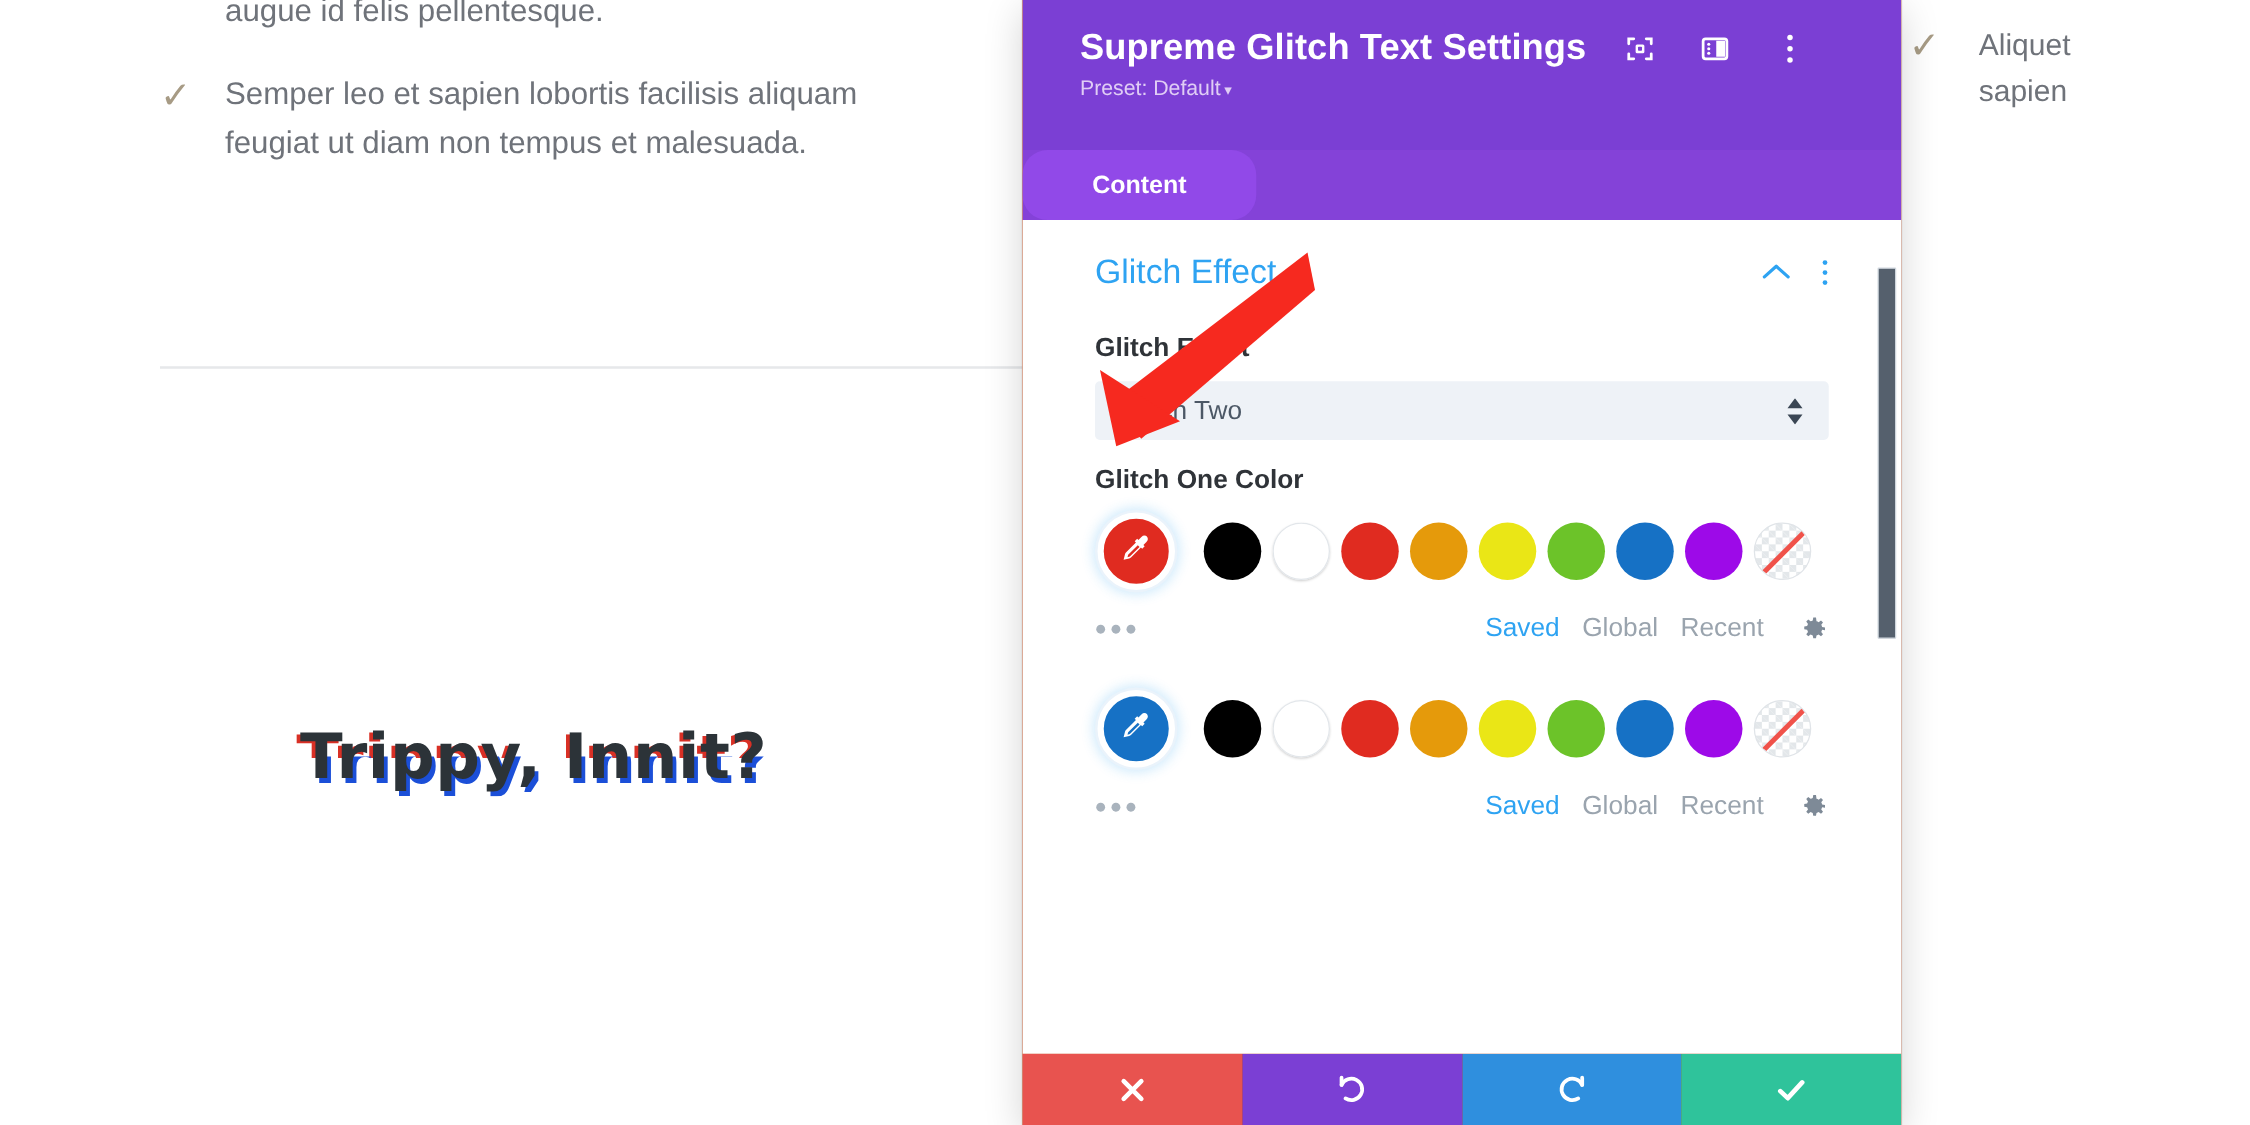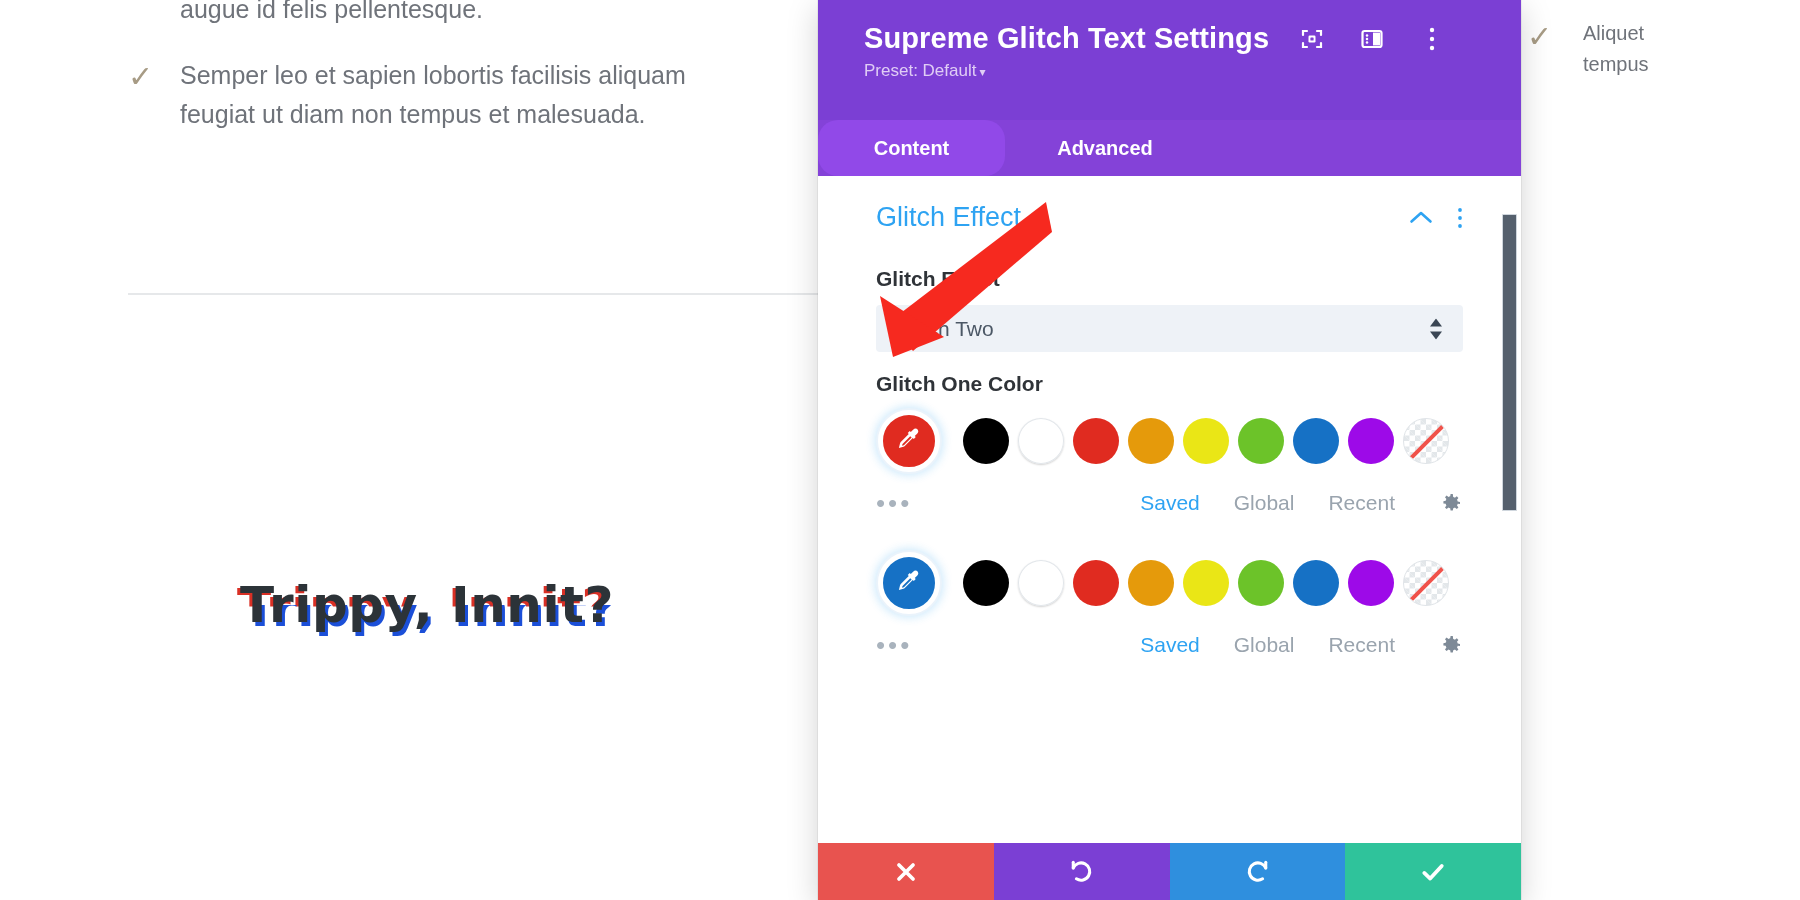--- a/index.html
+++ b/index.html
@@ -70,21 +70,21 @@
   .glitch-layer.red  { color:#d93025; transform: translate(-3px, 2px); clip-path: polygon(0 0,100% 0,100% 48%,0 48%); }
   .glitch-layer.blue { color:#1b4fd8; transform: translate(3px, 4px);  clip-path: polygon(0 42%,100% 42%,100% 100%,0 100%); }
   .glitch-layer.main { color:#2c3338; }
 
   .right-col {
     position:absolute; left:1527px; top:0px;
     width: 273px; height: 900px; background:#ffffff;
   }
   .right-row { display:flex; align-items:flex-start; padding-top:18px; }
   .right-check { width:56px; flex:0 0 56px; color:#a79b85; font-size:30px; line-height:1.28; }
-  .right-text { color:#6f737a; font-size:20px; line-height:1.55; }
+  .right-text { color:#6f737a; font-size:24px; line-height:1.55; }
 
   
   .modal {
     position:absolute;
     left:818px; top:0px;
     width: 703px; height: 900px;
     background:#c2410c;
     box-shadow: 0 0 0 1px rgba(0,0,0,0.05), 0 8px 30px rgba(0,0,0,0.18);
     display:flex; flex-direction:column;
     overflow:hidden;
@@ -219,21 +219,21 @@
     width: 4px; height: 56px;
     background:#f0524a;
     transform: translateX(-50%) rotate(45deg);
   }
 
   .palette-foot {
     display:flex; align-items:center;
     margin-top: 18px;
   }
   .dots-more { color:#a9b3bd; font-size: 26px; letter-spacing: 3px; line-height: 1; width: 80px; }
-  .palette-links { display:flex; align-items:flex-start; margin-left:auto; gap: 34px; }
+  .palette-links { display:flex; align-items:flex-start; margin-left:auto; gap: 18px; }
   .plink { font-size: 21px; color:#9aa4ae; }
   .plink.active { color:#2ea3f2; }
   .gear-ico { color:#7e8a97; display:flex; align-items:center; margin-left: 10px; }
 
   
   .scroll-track {
     position:absolute; right: 4px; top: 0; width: 14px; height: 100%;
     background: transparent;
   }
   .scroll-thumb {
@@ -300,21 +300,21 @@
         <span style="visibility:hidden">Trippy, Innit?</span>
       </div>
     </div>
   </div>
 
   <div class="right-col">
     <div class="right-row">
       <div class="right-check">✓</div>
       <div>
         <div class="right-text">Aliquet</div>
-        <div class="right-text">tempus</div>
+        <div class="right-text">sapien</div>
       </div>
     </div>
   </div>
 
   <div class="modal">
 
     <div class="modal-header">
       <div class="modal-title-row">
         <div class="modal-title">Supreme Glitch Text Settings</div>
         <div class="hdr-icons">
@@ -347,21 +347,20 @@
 
         </div>
       </div>
       <div class="preset-row">
         <span class="preset-text">Preset: Default</span><span class="preset-caret">▾</span>
       </div>
     </div>
 
     <div class="tabs">
       <div class="tab t-content">Content</div>
-      <div class="tab t-advanced">Advanced</div>
     </div>
 
     <div class="modal-body">
       <div class="body-inner">
 
         <div class="section-head">
           <div class="section-title">Glitch Effect</div>
           <div class="section-actions">
             <div class="chev-up">
               <svg width="24" height="16" viewBox="0 0 24 16" fill="none" stroke="#2ea3f2" stroke-width="2.6" stroke-linecap="round" stroke-linejoin="round">

